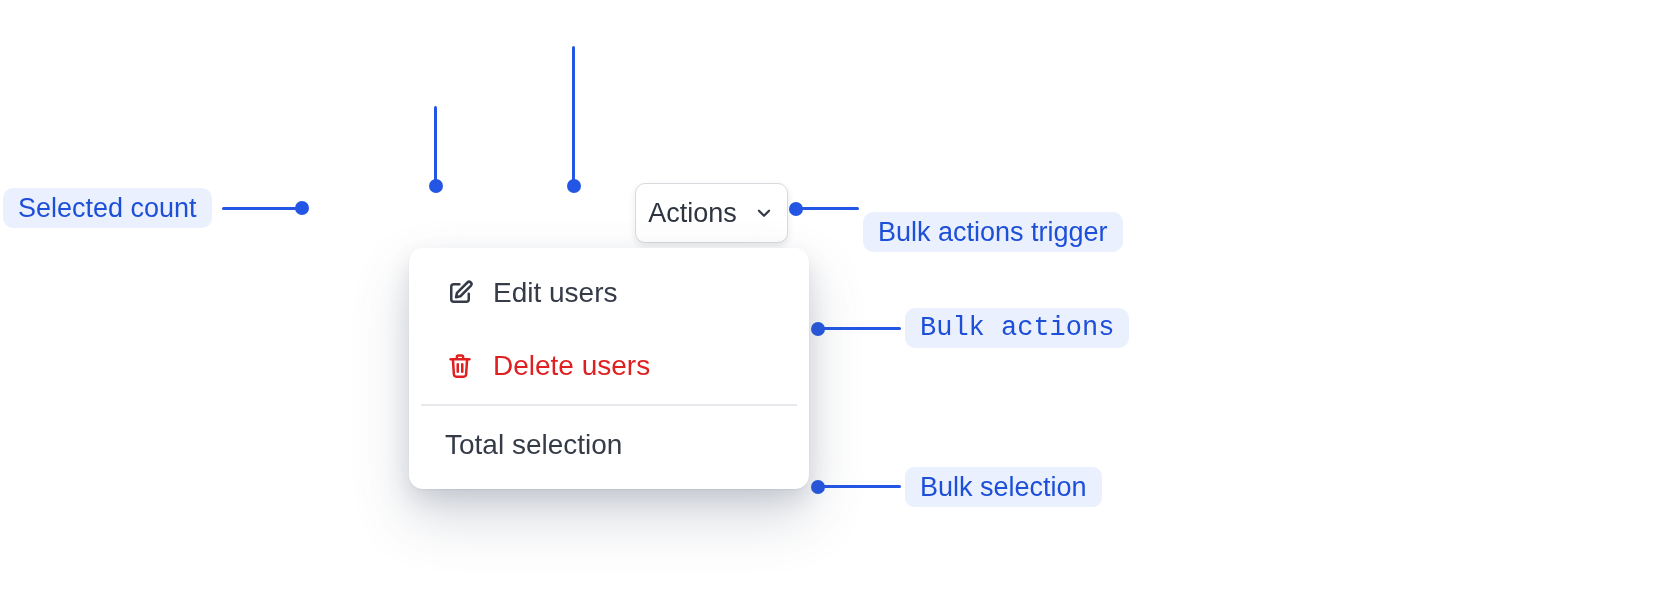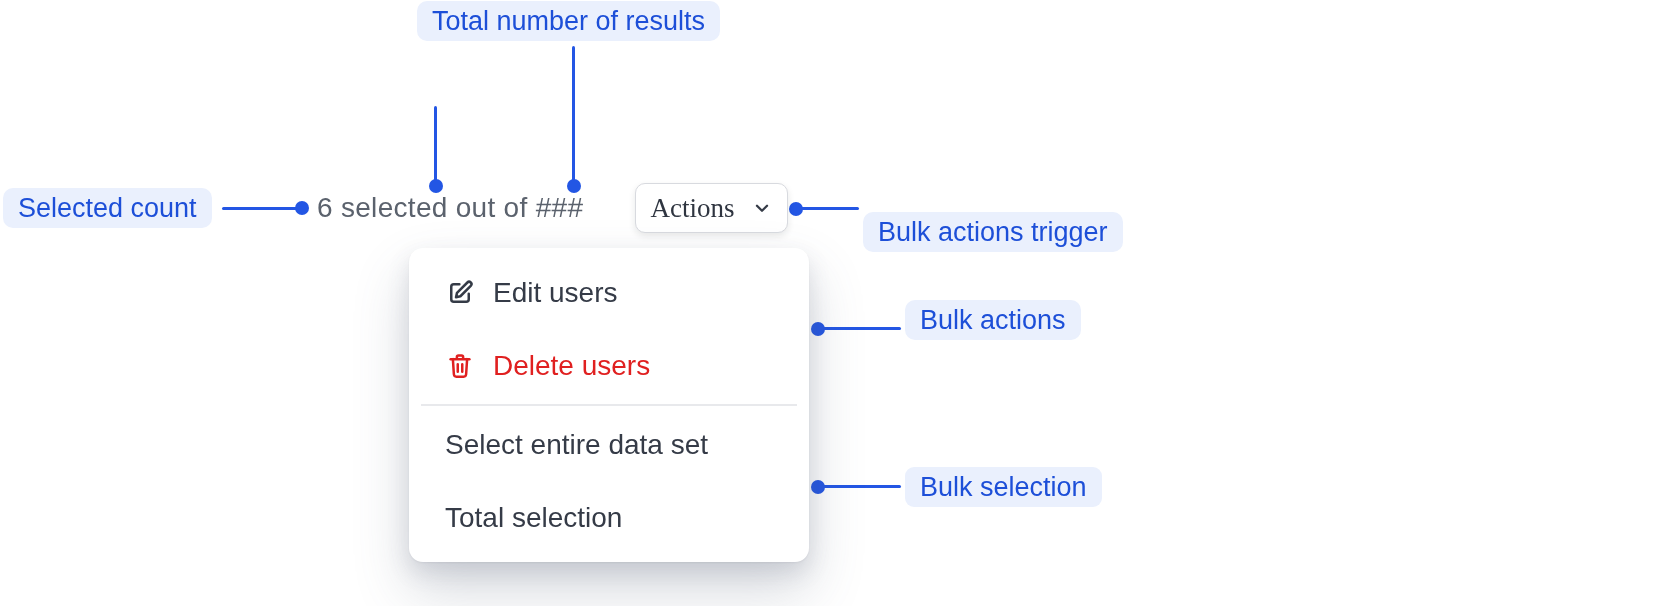--- a/index.html
+++ b/index.html
@@ -42,26 +42,26 @@
   }
   
   .message{
     position:absolute;left:317px;top:188px;
     height:40px;line-height:40px;
     font-size:28px;color:var(--muted);
     letter-spacing:.3px;white-space:nowrap;
   }
   .actions-btn{
     position:absolute;left:635px;top:183px;
-    width:153px;height:50px;
+    width:153px;height:60px;
     background:#fff;
     border:1.5px solid var(--border);
     border-radius:10px;
     display:flex;align-items:center;justify-content:center;gap:16px;
-    font-family:Liberation Serif, serif;
+    font-family:Liberation Sans, sans-serif;
     font-size:27px;color:#2F3540;
     box-shadow:0 3px 7px rgba(23,26,31,.10);
     cursor:pointer;
   }
   .actions-btn .chev{display:flex;align-items:center;}
   
   .menu{
     position:absolute;left:409px;top:248px;
     width:400px;
     background:#fff;
@@ -83,45 +83,43 @@
   .menu-divider{
     height:2px;background:var(--divider);
     margin:2px 12px;
   }
 </style>
 </head>
 <body>
 
 <div class="canvas">
 
-  <div class="chip" style="left:417px;top:1px;">Total number of results</div>
   <div class="chip" style="left:3px;top:188px;">Selected count</div>
   <div class="chip" style="left:863px;top:180px;margin-top:32px;">Bulk actions trigger</div>
-  <div class="chip" style="left:905px;top:300px;">Bulk actions</div>
+  <div class="chip" style="left:905px;top:308px;font-family:Liberation Mono, monospace;">Bulk actions</div>
   <div class="chip" style="left:905px;top:467px;border-radius:9px;">Bulk selection</div>
 
   <div class="hline" style="left:222px;top:207px;width:80px;"></div>
   <div class="dot" style="left:295px;top:201px;"></div>
 
   <div class="vline" style="left:434px;top:106px;height:76px;"></div>
   <div class="dot" style="left:429px;top:179px;"></div>
 
   <div class="vline" style="left:572px;top:46px;height:136px;"></div>
   <div class="dot" style="left:567px;top:179px;"></div>
 
   <div class="dot" style="left:789px;top:202px;"></div>
   <div class="hline" style="left:799px;top:207px;width:60px;"></div>
 
   <div class="dot" style="left:811px;top:322px;"></div>
   <div class="hline" style="left:821px;top:327px;width:80px;"></div>
 
   <div class="dot" style="left:811px;top:480px;"></div>
   <div class="hline" style="left:821px;top:485px;width:80px;"></div>
 
-  <div class="message">6 selected out of ###</div>
 
   <button class="actions-btn">
     <span>Actions</span>
     <span class="chev">
       <svg width="22" height="22" viewBox="0 0 24 24" fill="none">
         <path d="M6.5 9.5 L12 15 L17.5 9.5" stroke="#353B47" stroke-width="2.5" stroke-linecap="round" stroke-linejoin="round"></path>
       </svg>
     </span>
   </button>
 
@@ -144,23 +142,20 @@
           <path d="M9.5 6V4.8c0-.7.6-1.3 1.3-1.3h2.4c.7 0 1.3.6 1.3 1.3V6" stroke="#E02020" stroke-width="2" stroke-linecap="round"></path>
           <path d="M6.3 6.5l.8 12.1c.1 1 .9 1.9 2 1.9h5.8c1.1 0 1.9-.9 2-1.9l.8-12.1" stroke="#E02020" stroke-width="2" stroke-linecap="round"></path>
           <path d="M10.2 10.5v6M13.8 10.5v6" stroke="#E02020" stroke-width="2" stroke-linecap="round"></path>
         </svg>
       </span>
       <span>Delete users</span>
     </div>
 
     <div class="menu-divider"></div>
 
-    <div class="menu-item">
-      <span>Select entire data set</span>
-    </div>
 
     <div class="menu-item">
       <span>Total selection</span>
     </div>
 
   </div>
 
 </div>
 
 </body></html>

